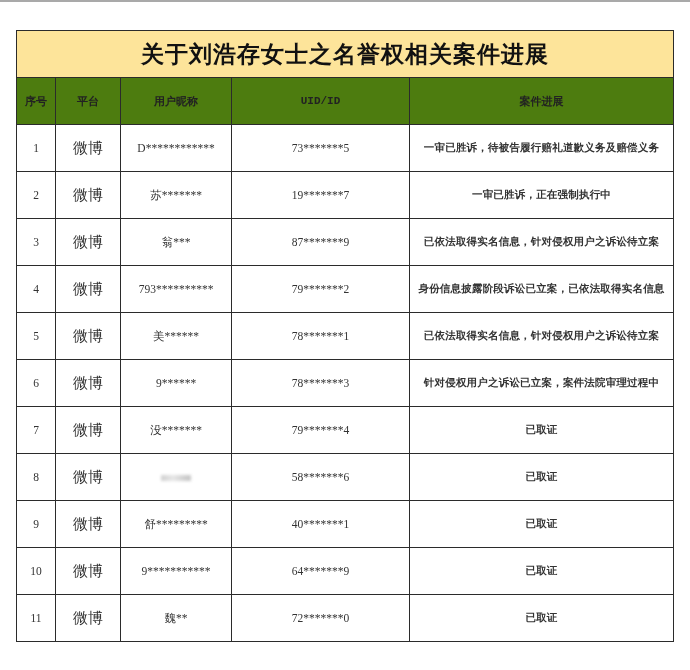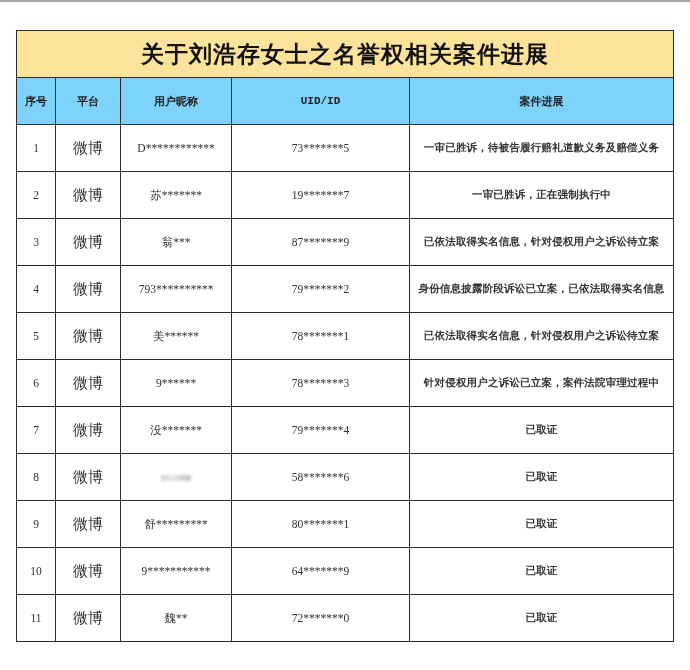--- a/index.html
+++ b/index.html
@@ -40,21 +40,21 @@
   .title-cell {
     height: 46px;
     background: #fde49a;
     font-size: 23px;
     font-weight: bold;
     color: #111;
     letter-spacing: 1px;
   }
   .head-row th {
     height: 46px;
-    background: #7dd3fc;
+    background: #4d7c0f;
     font-size: 11px;
     font-weight: bold;
     color: #222;
   }
   .head-row th.uid-head {
     font-family: Liberation Mono, monospace;
     font-size: 11px;
   }
   .data-row td {
     height: 46px;
@@ -159,21 +159,21 @@
     <td class="num">8</td>
     <td>微博</td>
     <td class="nick"><span class="blurred"></span></td>
     <td class="uid">58*******6</td>
     <td class="progress">已取证</td>
   </tr>
   <tr class="data-row">
     <td class="num">9</td>
     <td>微博</td>
     <td class="nick">舒*********</td>
-    <td class="uid">80*******1</td>
+    <td class="uid">40*******1</td>
     <td class="progress">已取证</td>
   </tr>
   <tr class="data-row">
     <td class="num">10</td>
     <td>微博</td>
     <td class="nick">9***********</td>
     <td class="uid">64*******9</td>
     <td class="progress">已取证</td>
   </tr>
   <tr class="data-row">

